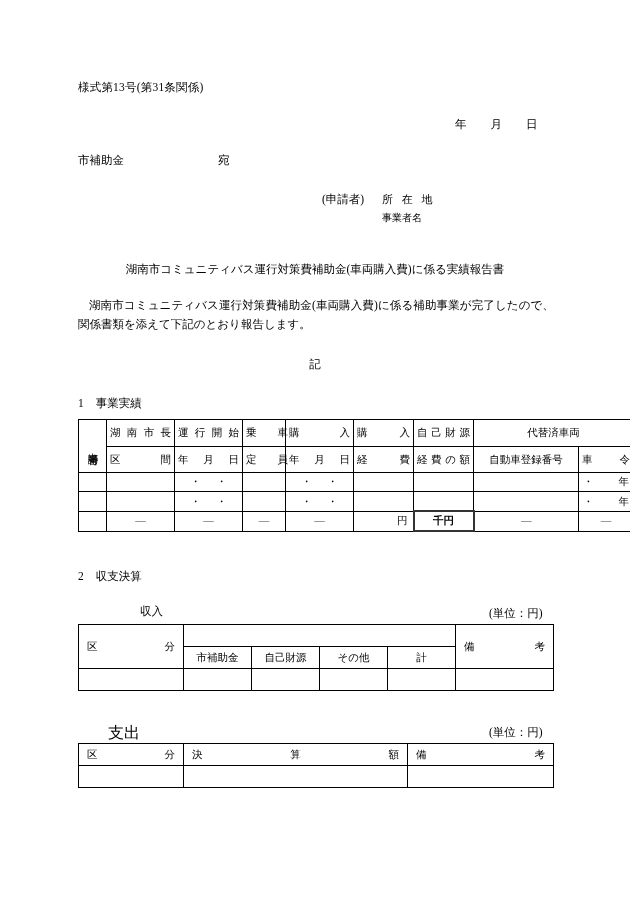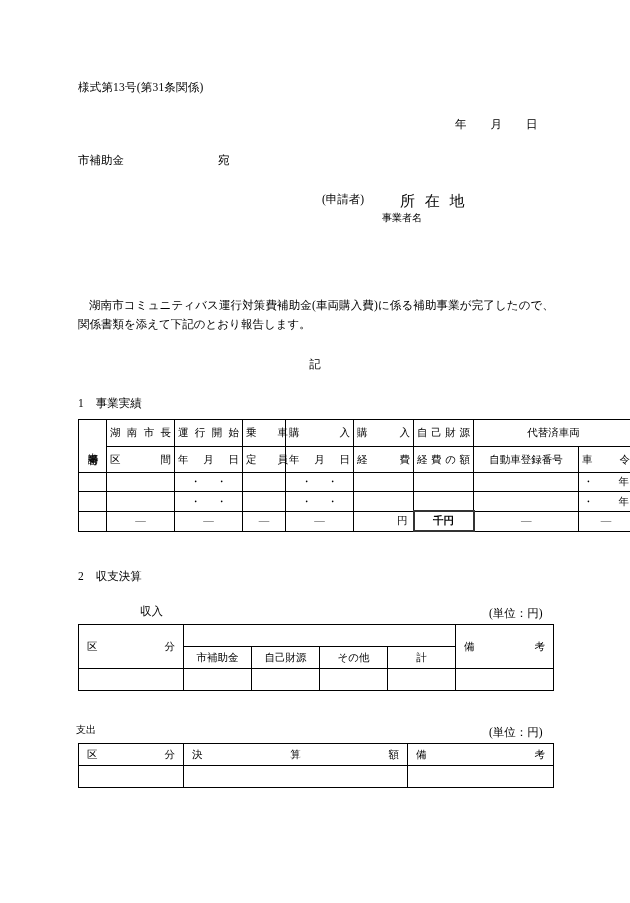--- a/index.html
+++ b/index.html
@@ -29,21 +29,21 @@
 
   .form-no      { left: 78px;  top: 80px;  font-size: 11.5px; letter-spacing: .2px; }
   .date-line    { left: 455px; top: 117px; font-size: 11.5px; }
   .date-line span { margin-right: 24px; }
   .date-line span:last-child { margin-right: 0; }
 
   .addressee    { left: 78px;  top: 153px; font-size: 11.5px; }
   .addressee-to { left: 218px; top: 153px; font-size: 11.5px; }
 
   .applicant-label { left: 322px; top: 192px; font-size: 11.5px; }
-  .applicant-v1    { left: 400px; top: 192px; font-size: 15px; letter-spacing: 3px; }
+  .applicant-v1    { left: 382px; top: 192px; font-size: 11px; letter-spacing: 3px; }
   .applicant-v2    { left: 382px; top: 211px; font-size: 10px; }
 
   .doc-title {
     left: 0; top: 262px;
     width: 630px;
     text-align: center;
     font-size: 11.5px;
     white-space: nowrap;
   }
 
@@ -65,21 +65,21 @@
     font-size: 11.5px;
   }
 
   .sec-label { font-size: 11.5px; }
   .sec1 { left: 78px;  top: 396px; }
   .sec1 .num { margin-right: 12px; }
   .sec2 { left: 78px;  top: 569px; }
   .sec2 .num { margin-right: 12px; }
 
   .sub-label-income { left: 92px;  top: 604px; font-size: 11.5px; margin-left: 48px; }
-  .sub-label-exp    { left: 76px;  top: 723px; font-size: 10px; }
+  .sub-label-exp    { left: 108px;  top: 723px; font-size: 16px; }
   .unit-income      { left: 489px; top: 606px; font-size: 11.5px; }
   .unit-exp         { left: 489px; top: 725px; font-size: 11.5px; }
 
   
   table {
     border-collapse: collapse;
     position: absolute;
     table-layout: fixed;
   }
   table td {
@@ -153,20 +153,21 @@
     <span>年</span><span>月</span><span>日</span>
   </div>
 
   <div class="abs addressee">市補助金</div>
   <div class="abs addressee-to">宛</div>
 
   <div class="abs applicant-label">(申請者)</div>
   <div class="abs applicant-v1">所 在 地</div>
   <div class="abs applicant-v2">事業者名</div>
 
+  <div class="abs doc-title">湖南市コミュニティバス運行対策費補助金(車両購入費)に係る実績報告書</div>
 
   <div class="body-para">
     <span class="indent">湖南市コミュニティバス運行対策費補助金(車両購入費)に係る補助事業が完了したので、関係書類を添えて下記のとおり報告します。</span>
   </div>
 
   <div class="abs kisho">記</div>
 
   <div class="abs sec-label sec1">
     <span class="num">1</span><span>事業実績</span>
   </div>

